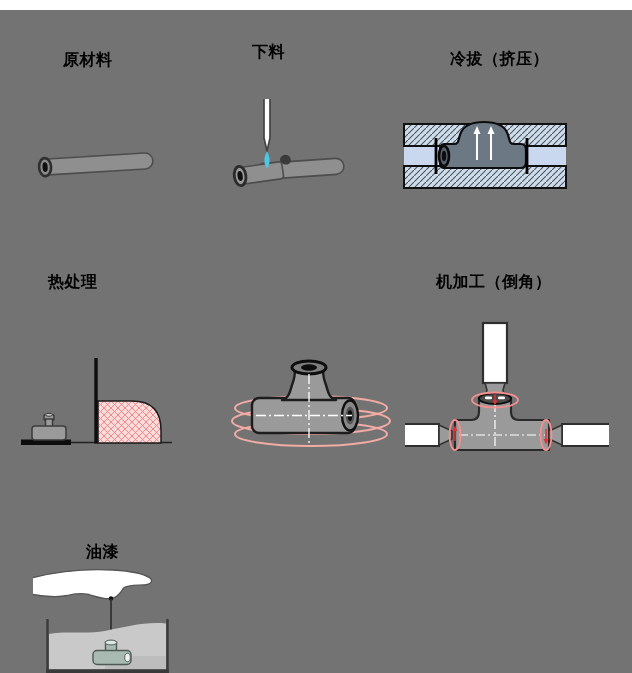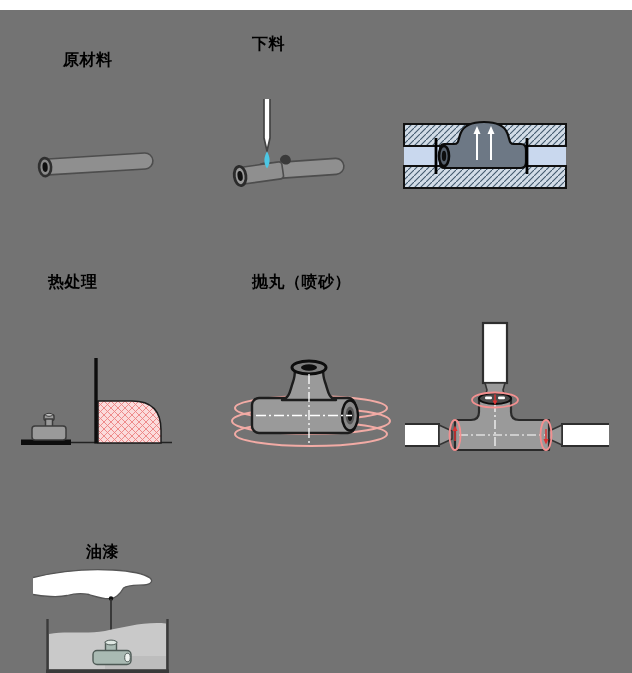--- a/index.html
+++ b/index.html
@@ -13,24 +13,25 @@
   }
   .fig{position:absolute;}
   svg{display:block;}
 </style>
 </head>
 <body>
 
 <div class="canvas">
 
   <span class="step-label" style="left:63px;top:40px">原材料</span>
-  <span class="step-label" style="left:252px;top:24px">下料</span>
+  <span class="step-label" style="left:252px;top:32px">下料</span>
+  <span class="step-label" style="left:450px;top:39px">冷拔（挤压）</span>
 
   <span class="step-label" style="left:48px;top:262px">热处理</span>
-  <span class="step-label" style="left:252px;top:262px">抛丸（喷砂）</span>
+  <span class="step-label" style="left:436px;top:262px">机加工（倒角）</span>
 
   <span class="step-label" style="left:86px;top:532px">油漆</span>
 
   <div class="fig" style="left:33px;top:128px">
     <svg width="132" height="56" viewBox="0 0 132 56">
       <g transform="rotate(-3.5 63 26)">
         <rect x="7" y="18" width="113" height="16" rx="8" style="fill:var(--pipe-gray)" stroke="#4d4d4d" stroke-width="1.6"></rect>
         <ellipse cx="12" cy="26" rx="6" ry="9" fill="#8a8a8a" stroke="#2f2f2f" stroke-width="2.6"></ellipse>
         <ellipse cx="12" cy="26" rx="2.6" ry="4.8" fill="#101010"></ellipse>
       </g>

